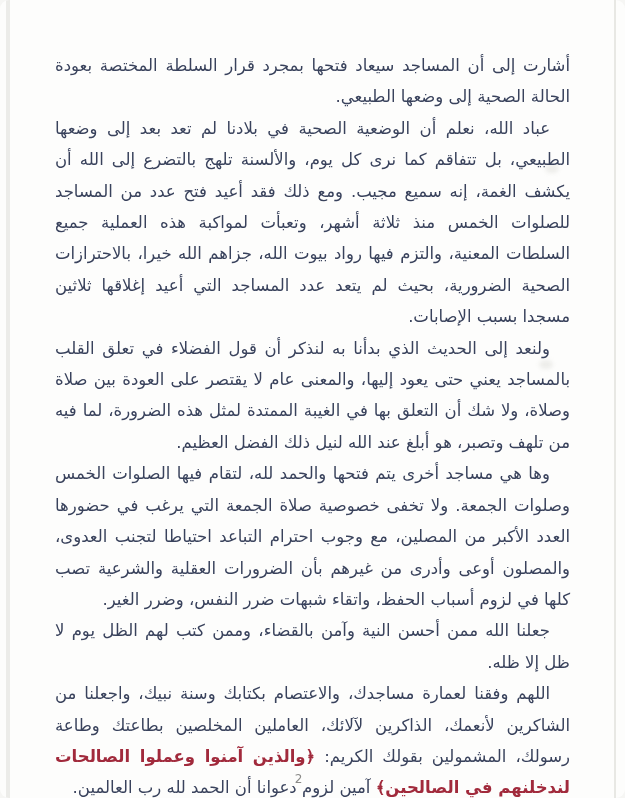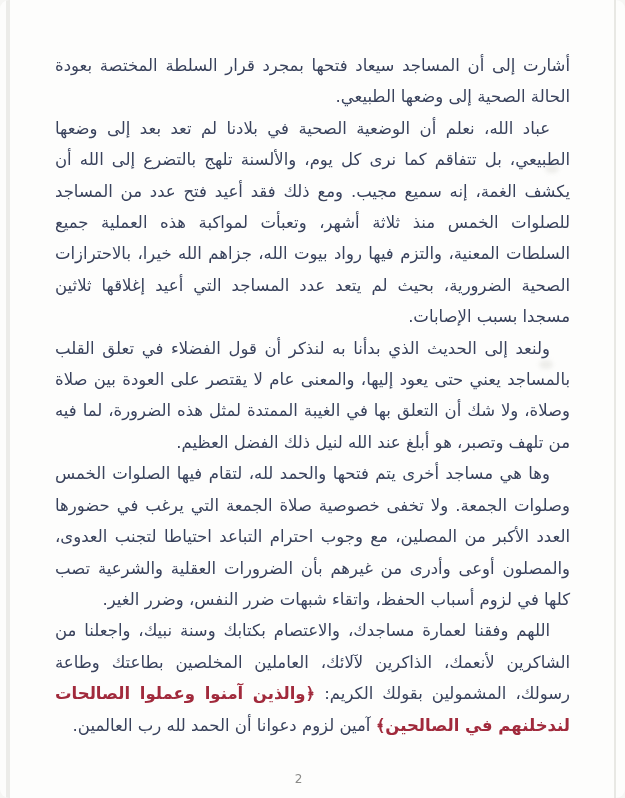--- a/index.html
+++ b/index.html
@@ -92,18 +92,19 @@
 
   <div class="content">
     <p class="para continuation">أشارت إلى أن المساجد سيعاد فتحها بمجرد قرار السلطة المختصة بعودة الحالة الصحية إلى وضعها الطبيعي.</p>
 
     <p class="para">عباد الله، نعلم أن الوضعية الصحية في بلادنا لم تعد بعد إلى وضعها الطبيعي، بل تتفاقم كما نرى كل يوم، والألسنة تلهج بالتضرع إلى الله أن يكشف الغمة، إنه سميع مجيب. ومع ذلك فقد أعيد فتح عدد من المساجد للصلوات الخمس منذ ثلاثة أشهر، وتعبأت لمواكبة هذه العملية جميع السلطات المعنية، والتزم فيها رواد بيوت الله، جزاهم الله خيرا، بالاحترازات الصحية الضرورية، بحيث لم يتعد عدد المساجد التي أعيد إغلاقها ثلاثين مسجدا بسبب الإصابات.</p>
 
     <p class="para">ولنعد إلى الحديث الذي بدأنا به لنذكر أن قول الفضلاء في تعلق القلب بالمساجد يعني حتى يعود إليها، والمعنى عام لا يقتصر على العودة بين صلاة وصلاة، ولا شك أن التعلق بها في الغيبة الممتدة لمثل هذه الضرورة، لما فيه من تلهف وتصبر، هو أبلغ عند الله لنيل ذلك الفضل العظيم.</p>
 
     <p class="para">وها هي مساجد أخرى يتم فتحها والحمد لله، لتقام فيها الصلوات الخمس وصلوات الجمعة. ولا تخفى خصوصية صلاة الجمعة التي يرغب في حضورها العدد الأكبر من المصلين، مع وجوب احترام التباعد احتياطا لتجنب العدوى، والمصلون أوعى وأدرى من غيرهم بأن الضرورات العقلية والشرعية تصب كلها في لزوم أسباب الحفظ، واتقاء شبهات ضرر النفس، وضرر الغير.</p>
 
+    <p class="para">جعلنا الله ممن أحسن النية وآمن بالقضاء، وممن كتب لهم الظل يوم لا ظل إلا ظله.</p>
 
     <p class="para"><span>اللهم وفقنا لعمارة مساجدك، والاعتصام بكتابك وسنة نبيك، واجعلنا من الشاكرين لأنعمك، الذاكرين لآلائك، العاملين المخلصين بطاعتك وطاعة رسولك، المشمولين بقولك الكريم: </span><span class="verse">﴿والذين آمنوا وعملوا الصالحات لندخلنهم في الصالحين﴾</span><span> آمين لزوم دعوانا أن الحمد لله رب العالمين.</span></p>
   </div>
 
   <div class="page-number">2</div>
 </div>
 
 </body></html>

